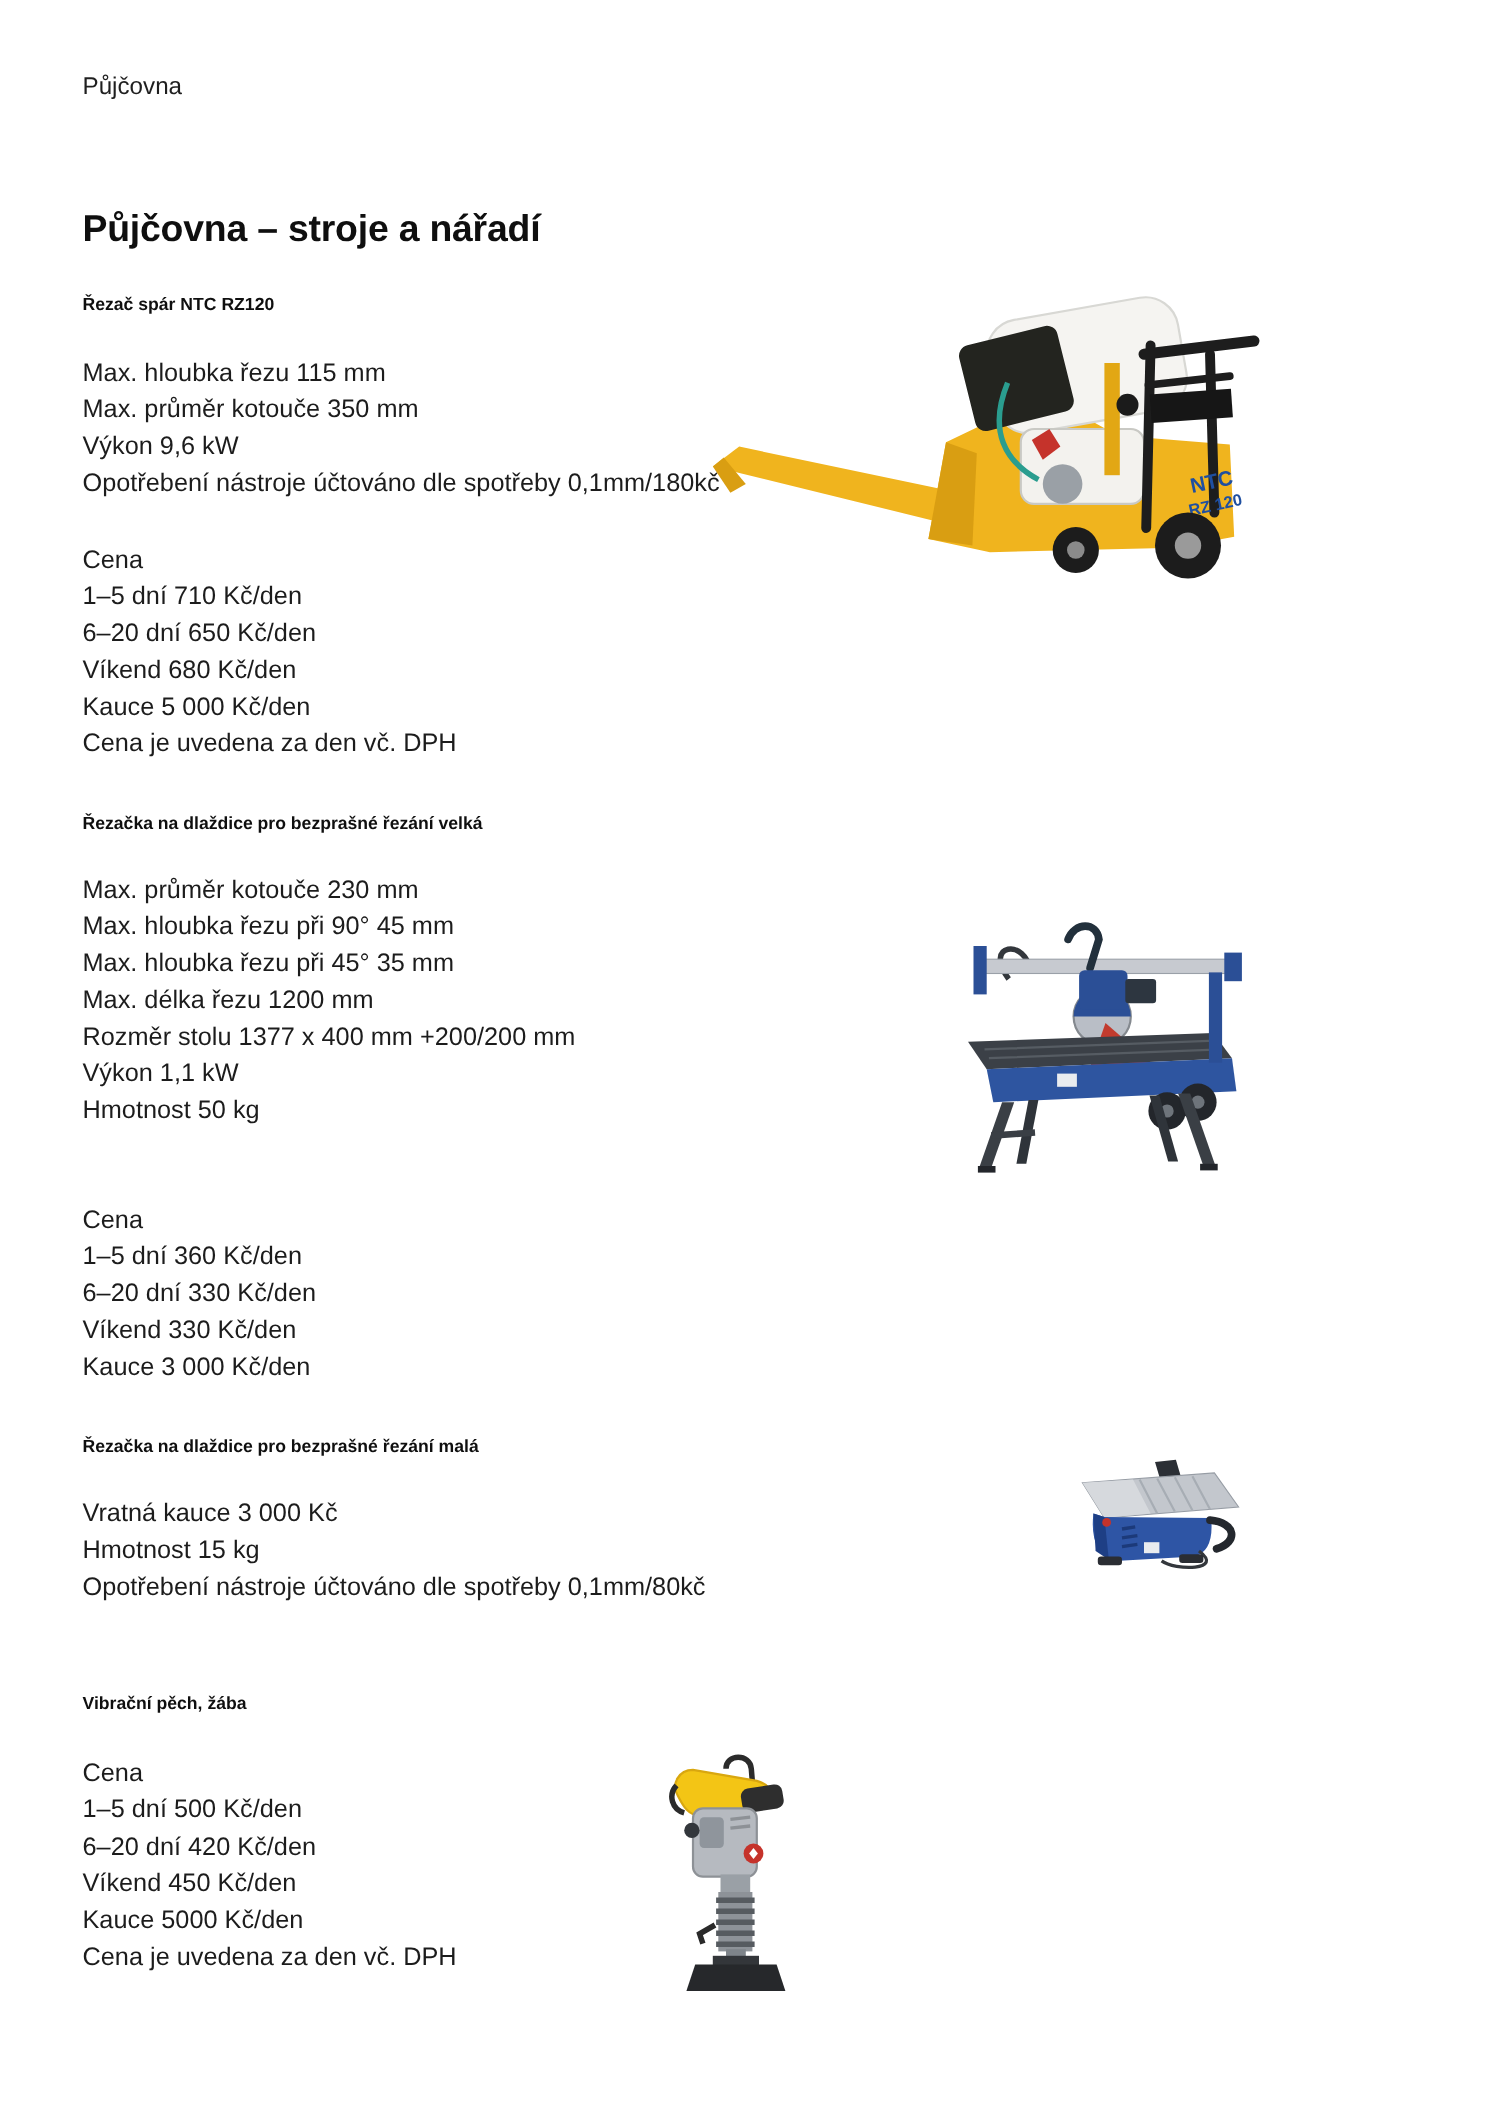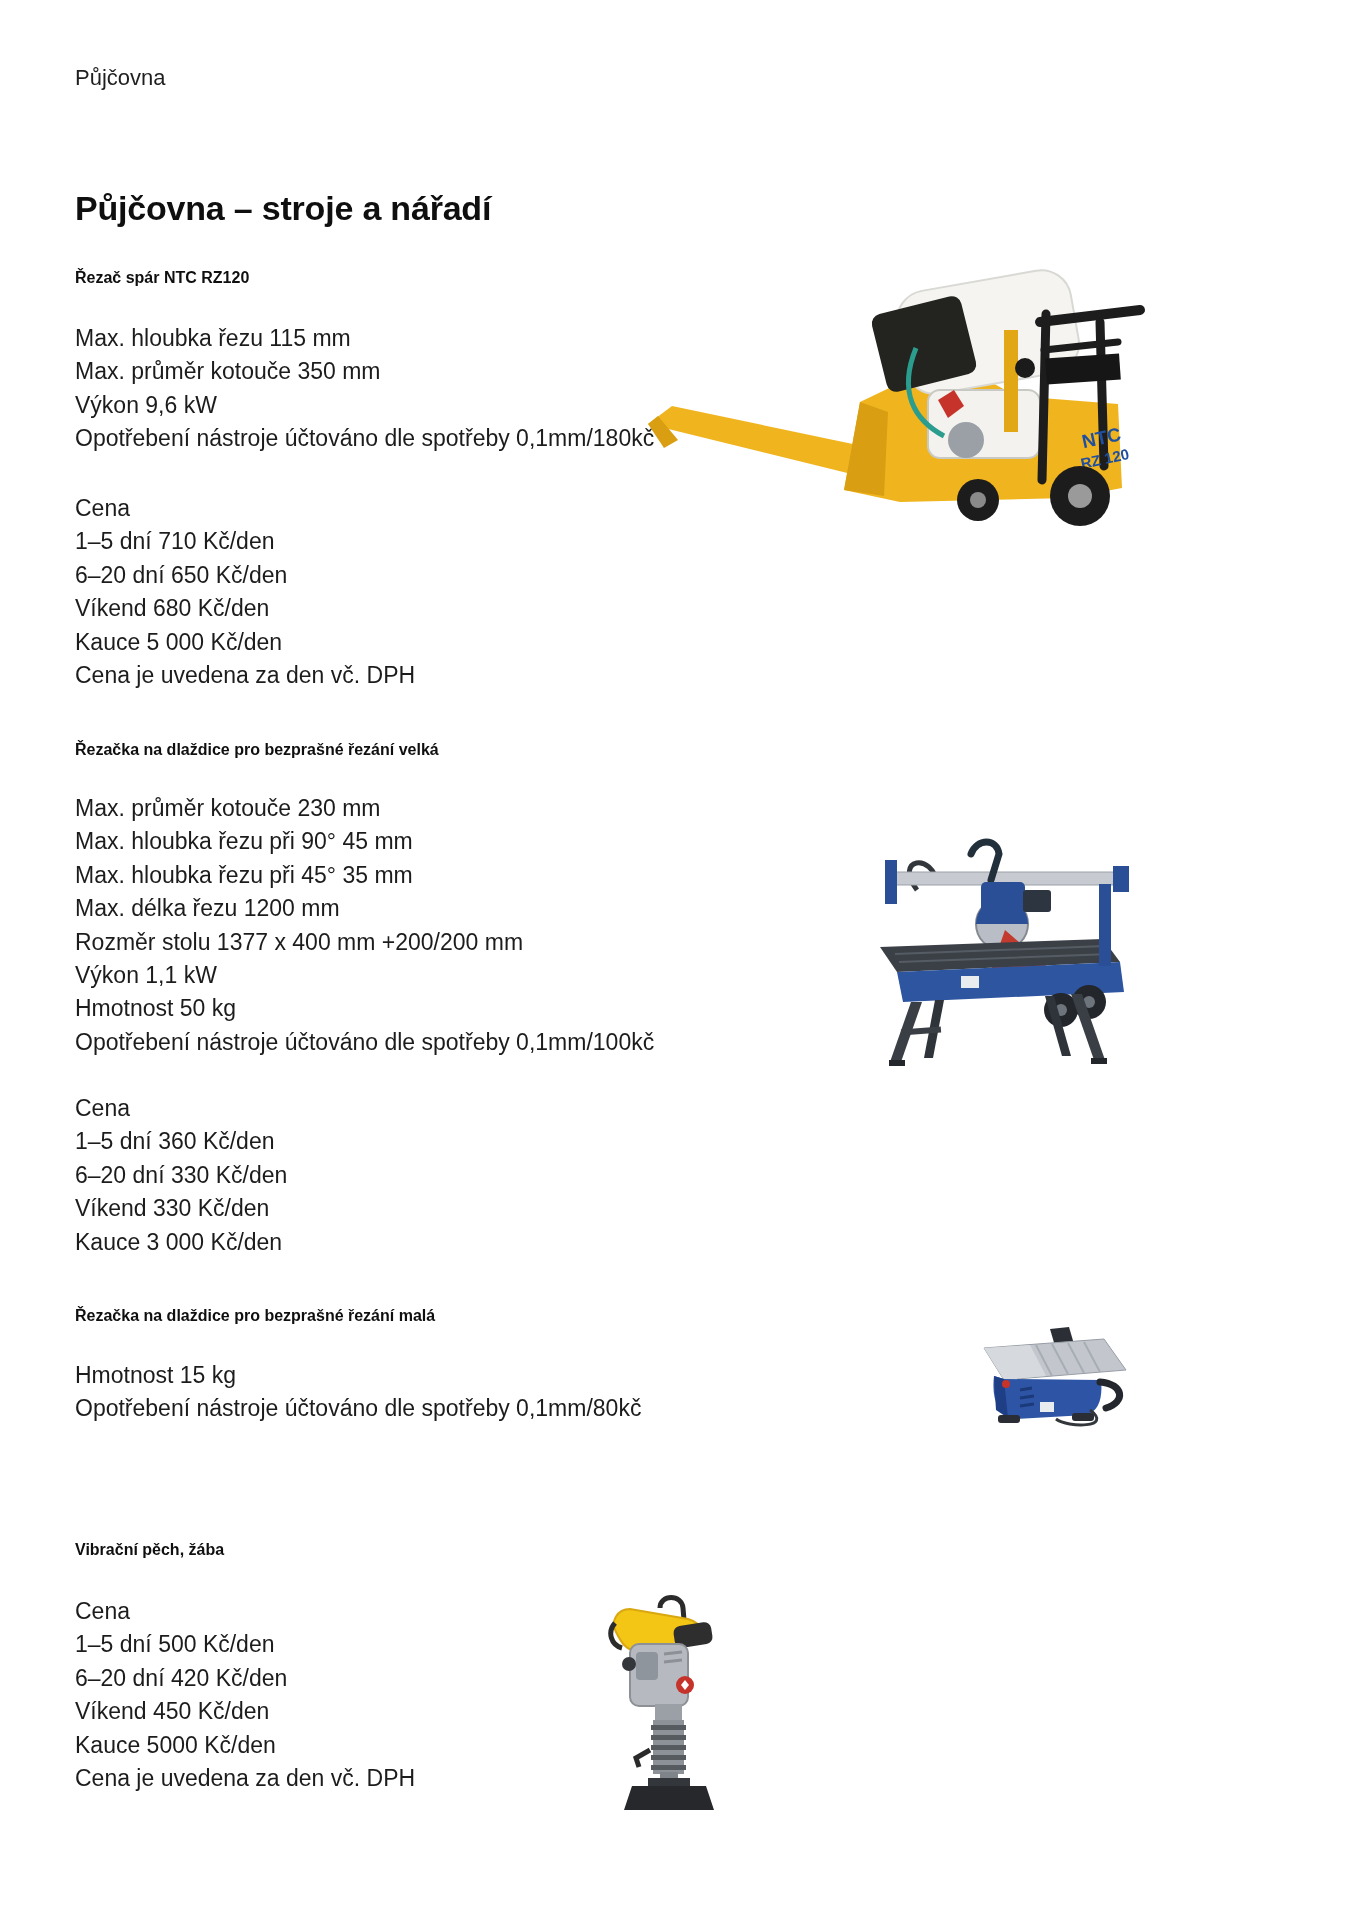--- a/index.html
+++ b/index.html
@@ -111,21 +111,20 @@
   <h2 class="abs sec-heading h-s2">Řezačka na dlaždice pro bezprašné řezání velká</h2>
 
   <div class="abs lines b-s2-specs">
     <p>Max. průměr kotouče 230 mm</p>
     <p>Max. hloubka řezu při 90° 45 mm</p>
     <p>Max. hloubka řezu při 45° 35 mm</p>
     <p>Max. délka řezu 1200 mm</p>
     <p>Rozměr stolu 1377 x 400 mm +200/200 mm</p>
     <p>Výkon 1,1 kW</p>
     <p>Hmotnost 50 kg</p>
-    <p>Opotřebení nástroje účtováno dle spotřeby 0,1mm/100kč</p>
   </div>
 
   <div class="abs lines b-s2-prices">
     <p>Cena</p>
     <p>1–5 dní 360 Kč/den</p>
     <p>6–20 dní 330 Kč/den</p>
     <p>Víkend 330 Kč/den</p>
     <p>Kauce 3 000 Kč/den</p>
   </div>
 
@@ -166,20 +165,21 @@
       <polygon points="196,162 207,162 230,228 219,228" fill="#3a3f45"></polygon>
       <polygon points="170,164 179,164 196,224 187,224" fill="#2f343a"></polygon>
       <rect x="14" y="228" width="16" height="6" fill="#23262b"></rect>
       <rect x="216" y="226" width="16" height="6" fill="#23262b"></rect>
     </svg>
   </figure>
 
   <h2 class="abs sec-heading h-s3">Řezačka na dlaždice pro bezprašné řezání malá</h2>
 
   <div class="abs lines b-s3-specs">
+    <p>Vratná kauce 3 000 Kč</p>
     <p>Hmotnost 15 kg</p>
     <p>Opotřebení nástroje účtováno dle spotřeby 0,1mm/80kč</p>
   </div>
 
   <figure class="img-3">
     <svg viewBox="0 0 165 112" xmlns="http://www.w3.org/2000/svg">
 
       <polygon points="78,11 97,9 102,26 83,28" fill="#2b2f35"></polygon>
 
       <polygon points="12,30 132,21 154,52 32,62" fill="#c3c7cd" stroke="#979da5" stroke-width="1"></polygon>

